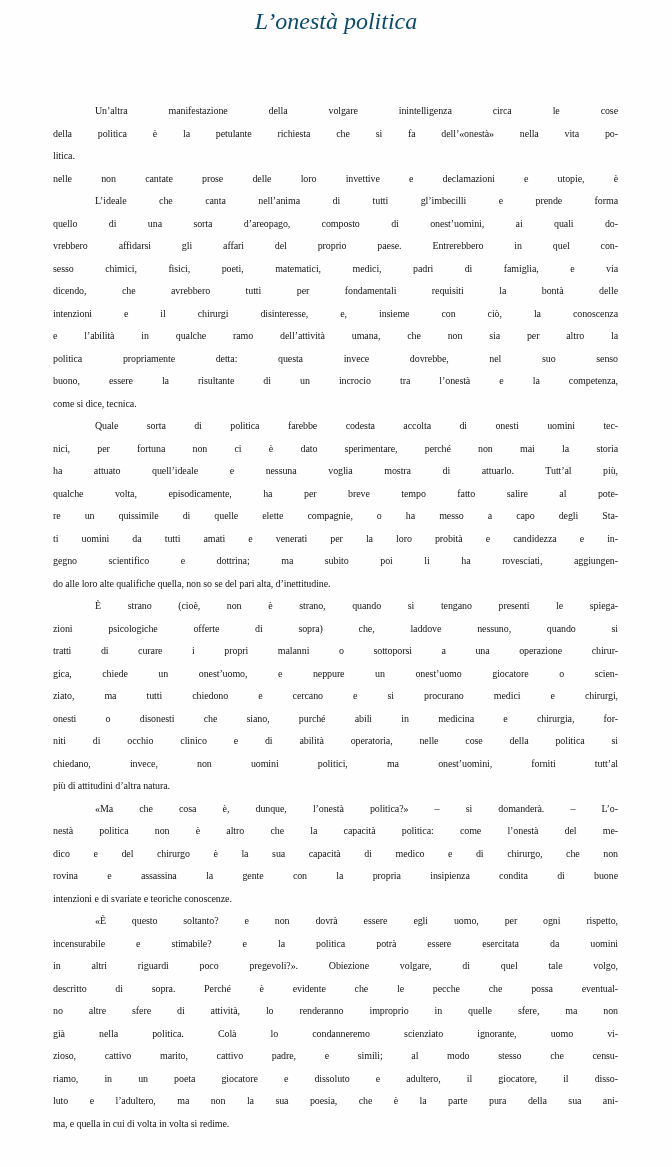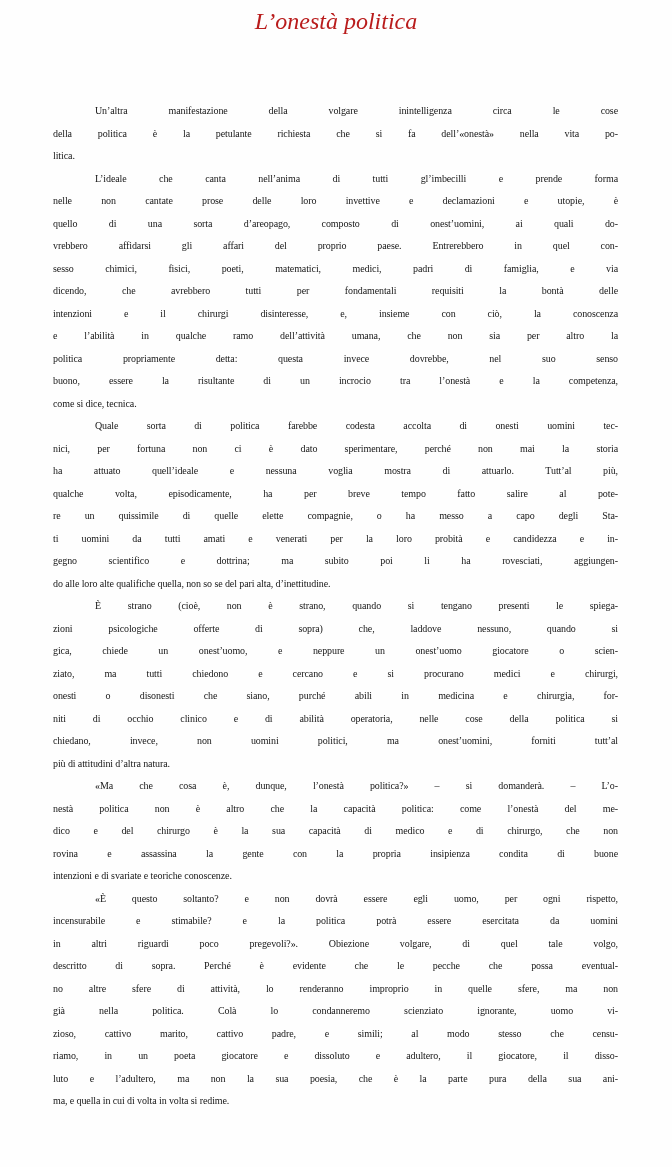--- a/index.html
+++ b/index.html
@@ -20,21 +20,21 @@
     position: absolute;
     top: 6px;
     left: 0;
     width: 672px;
     margin: 0;
     text-align: center;
     font-size: 24px;
     line-height: 30px;
     font-style: italic;
     font-weight: normal;
-    color: #b91c1c;
+    color: #0c4a6e;
   }
   .body-text {
     position: absolute;
     top: 100px;
     left: 53px;
     width: 565px;
   }
   .para {
     margin: 0;
     padding: 0;
@@ -61,22 +61,22 @@
 
 <div class="page">
   <h1 class="title">L’onestà politica</h1>
   <div class="body-text" id="text-body">
       <p class="para">
         <span class="line first">Un’altra manifestazione della volgare inintelligenza circa le cose</span>
         <span class="line">della politica è la petulante richiesta che si fa dell’«onestà» nella vita po-</span>
         <span class="line last">litica.</span>
       </p>
       <p class="para">
+        <span class="line">nelle non cantate prose delle loro invettive e declamazioni e utopie, è</span>
         <span class="line first">L’ideale che canta nell’anima di tutti gl’imbecilli e prende forma</span>
-        <span class="line">nelle non cantate prose delle loro invettive e declamazioni e utopie, è</span>
         <span class="line">quello di una sorta d’areopago, composto di onest’uomini, ai quali do-</span>
         <span class="line">vrebbero affidarsi gli affari del proprio paese. Entrerebbero in quel con-</span>
         <span class="line">sesso chimici, fisici, poeti, matematici, medici, padri di famiglia, e via</span>
         <span class="line">dicendo, che avrebbero tutti per fondamentali requisiti la bontà delle</span>
         <span class="line">intenzioni e il chirurgi disinteresse, e, insieme con ciò, la conoscenza</span>
         <span class="line">e l’abilità in qualche ramo dell’attività umana, che non sia per altro la</span>
         <span class="line">politica propriamente detta: questa invece dovrebbe, nel suo senso</span>
         <span class="line">buono, essere la risultante di un incrocio tra l’onestà e la competenza,</span>
         <span class="line last">come si dice, tecnica.</span>
       </p>
@@ -86,20 +86,21 @@
         <span class="line">ha attuato quell’ideale e nessuna voglia mostra di attuarlo. Tutt’al più,</span>
         <span class="line">qualche volta, episodicamente, ha per breve tempo fatto salire al pote-</span>
         <span class="line">re un quissimile di quelle elette compagnie, o ha messo a capo degli Sta-</span>
         <span class="line">ti uomini da tutti amati e venerati per la loro probità e candidezza e in-</span>
         <span class="line">gegno scientifico e dottrina; ma subito poi li ha rovesciati, aggiungen-</span>
         <span class="line last">do alle loro alte qualifiche quella, non so se del pari alta, d’inettitudine.</span>
       </p>
       <p class="para">
         <span class="line first">È strano (cioè, non è strano, quando si tengano presenti le spiega-</span>
         <span class="line">zioni psicologiche offerte di sopra) che, laddove nessuno, quando si</span>
+        <span class="line">tratti di curare i propri malanni o sottoporsi a una operazione chirur-</span>
         <span class="line">gica, chiede un onest’uomo, e neppure un onest’uomo giocatore o scien-</span>
         <span class="line">ziato, ma tutti chiedono e cercano e si procurano medici e chirurgi,</span>
         <span class="line">onesti o disonesti che siano, purché abili in medicina e chirurgia, for-</span>
         <span class="line">niti di occhio clinico e di abilità operatoria, nelle cose della politica si</span>
         <span class="line">chiedano, invece, non uomini politici, ma onest’uomini, forniti tutt’al</span>
         <span class="line last">più di attitudini d’altra natura.</span>
       </p>
       <p class="para">
         <span class="line first">«Ma che cosa è, dunque, l’onestà politica?» – si domanderà. – L’o-</span>
         <span class="line">nestà politica non è altro che la capacità politica: come l’onestà del me-</span>

